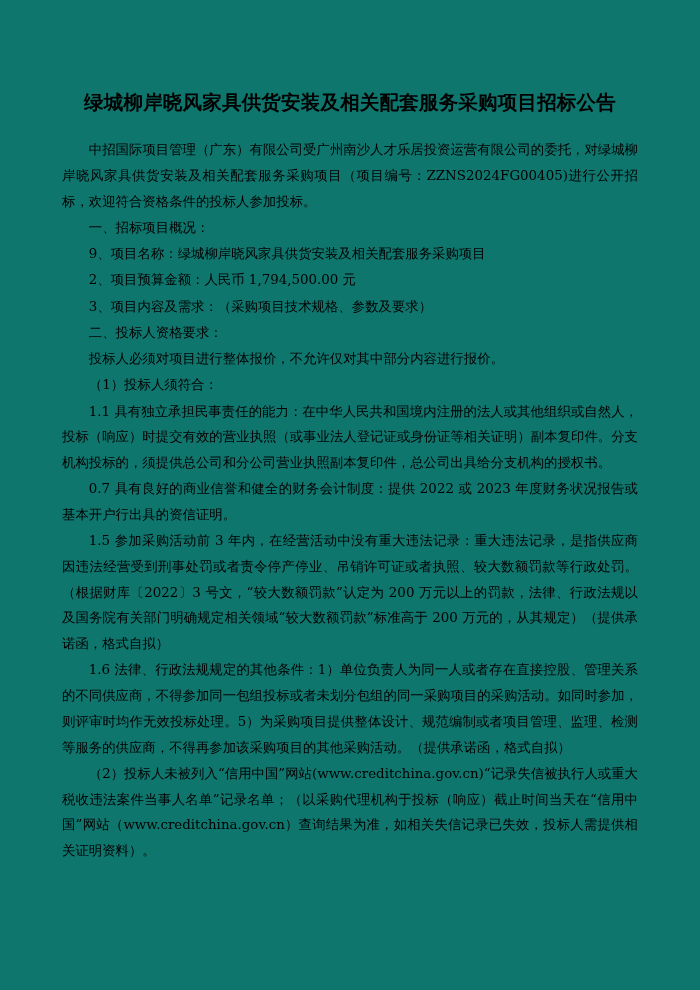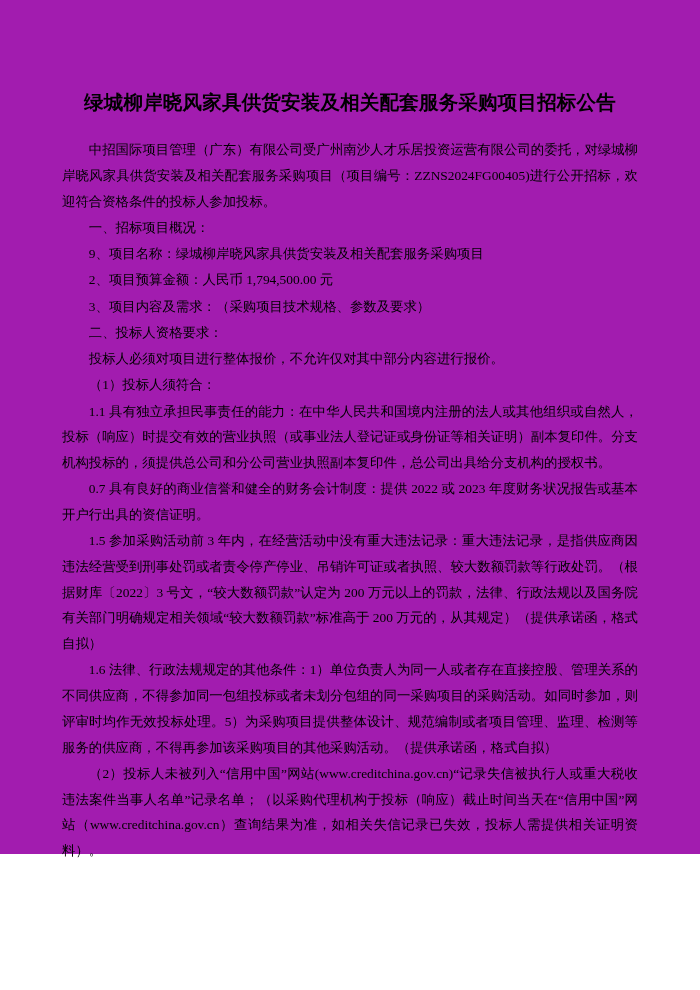--- a/index.html
+++ b/index.html
@@ -10,45 +10,44 @@
     width: 700px;
     height: 990px;
     background: #ffffff;
     font-family: "DejaVu Serif", "Liberation Serif", serif;
     color: #000000;
     overflow: hidden;
   }
   .page {
     position: relative;
     width: 700px;
-    height: 854px;
+    height: 990px;
     box-sizing: border-box;
     padding: 88px 62px 20px 62px;
-    background: #a21caf;
+    background: #0f766e;
   }
   .doc-title {
     text-align: center;
     font-size: 19.5px;
     font-weight: bold;
     letter-spacing: 0.2px;
     line-height: 1.5;
     margin: 0 0 20px 0;
     font-family: "DejaVu Serif", "Liberation Serif", serif;
   }
   .para {
     font-size: 13.4px;
     line-height: 1.92;
     margin: 0 0 0.5px 0;
     text-align: justify;
     text-justify: inter-ideograph;
     font-family: "DejaVu Serif", "Liberation Serif", serif;
   }
   .indent2 {
     text-indent: 2em;
-    font-family: Liberation Serif, serif;
   }
 </style>
 </head>
 <body>
 
 <div class="page">
   <h1 class="doc-title">绿城柳岸晓风家具供货安装及相关配套服务采购项目招标公告</h1>
 
   <p class="para indent2">中招国际项目管理（广东）有限公司受广州南沙人才乐居投资运营有限公司的委托，对绿城柳岸晓风家具供货安装及相关配套服务采购项目（项目编号：ZZNS2024FG00405)进行公开招标，欢迎符合资格条件的投标人参加投标。</p>
   <p class="para indent2">一、招标项目概况：</p>

